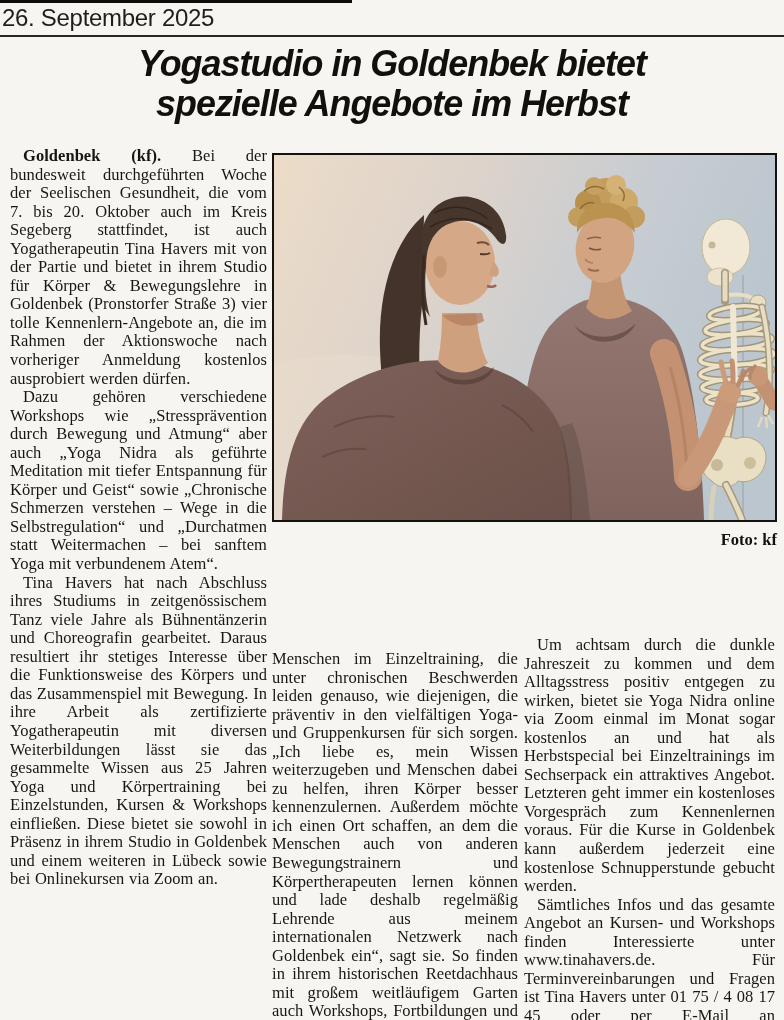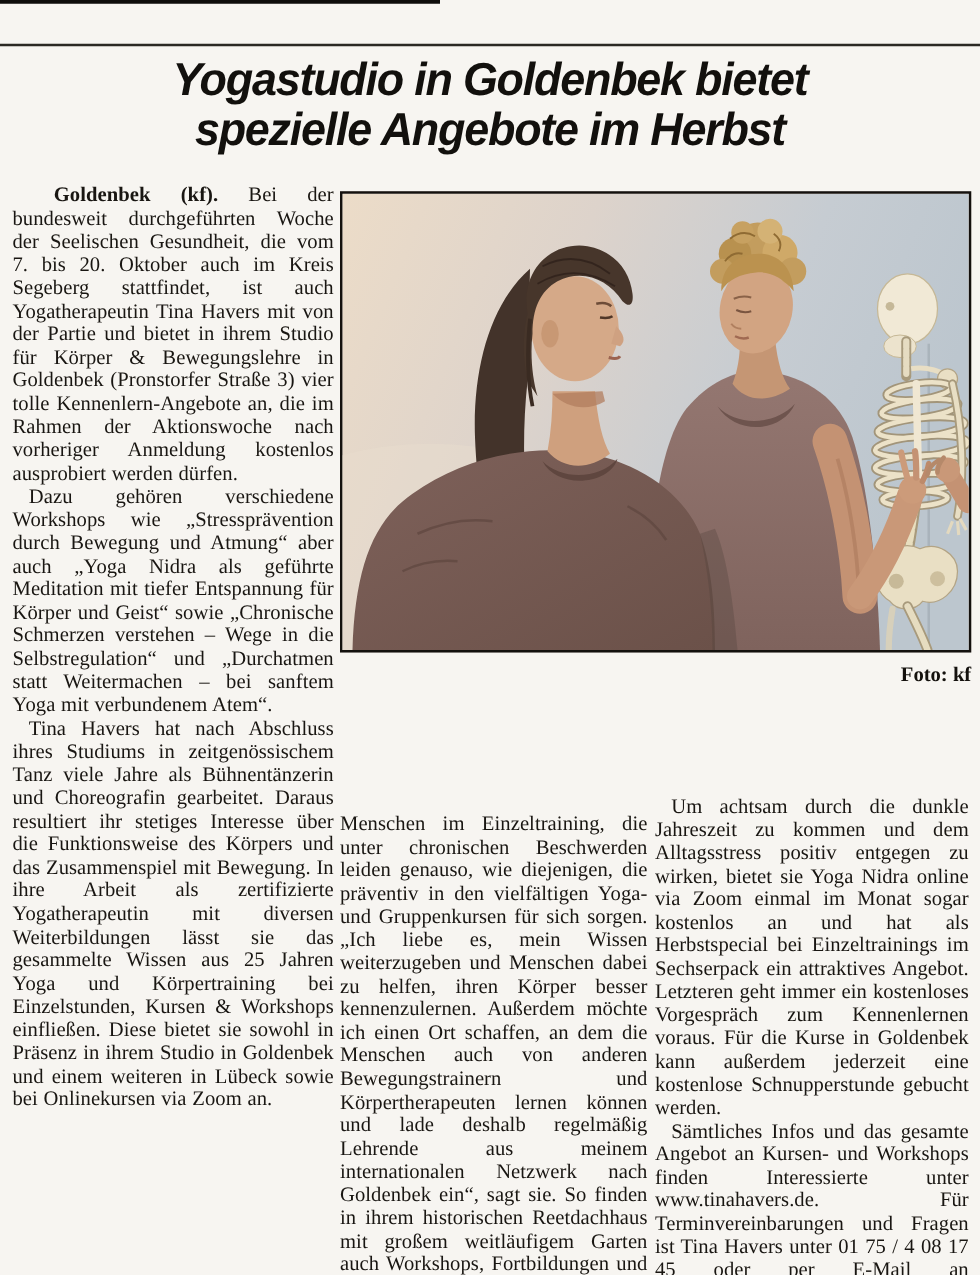--- a/index.html
+++ b/index.html
@@ -29,41 +29,42 @@
     position:absolute;
     font-size:16.5px; line-height:18.55px;
     text-align:justify; letter-spacing:0.05px; word-spacing:0.4px;
     color:#191612;
   }
   .bodycol p { margin:0; text-indent:13px; }
   .bodycol p.noindent { text-indent:0; }
   .col1 { left:10px;  top:147px; width:257px; }
   .col2 { left:272px; top:606px; width:246px;margin-top:44px; }
   .col3 { left:524px; top:636px; width:251px; }
-  .lead { font-weight:bold;margin-left:20px; }
+  .lead { font-weight:bold; }
   .photo {
     position:absolute; left:272px; top:153px;
     width:501px; height:365px;
     border:2px solid #14110e;
     background:#d8d2ca;
   }
   .photo svg { display:block; width:100%; height:100%; }
   .caption {
     position:absolute; left:272px; top:529px; width:505px;
     font-weight:bold; font-size:16.5px; line-height:21px;
     text-align:justify; color:#14110d;
   }
   .caption .credit { float:right; font-weight:bold;margin-left:24px; }
 </style>
 </head>
 <body>
 
 <div class="page">
 
   <div class="topbar"></div>
+  <div class="dateline">26. September 2025</div>
   <div class="rule"></div>
 
   <div class="headline">
     <div>Yogastudio in Goldenbek bietet</div>
     <div>spezielle Angebote im Herbst</div>
   </div>
 
   <div class="bodycol col1">
     <p><span class="lead">Goldenbek (kf).</span> <span>Bei der bundesweit durchgeführten Woche der Seelischen Gesundheit, die vom 7. bis 20. Oktober auch im Kreis Segeberg stattfindet, ist auch Yogatherapeutin Tina Havers mit von der Partie und bietet in ihrem Studio für Körper &amp; Bewegungslehre in Goldenbek (Pronstorfer Straße 3) vier tolle Kennenlern-Angebote an, die im Rahmen der Aktionswoche nach vorheriger Anmeldung kostenlos ausprobiert werden dürfen.</span></p>
     <p>Dazu gehören verschiedene Workshops wie „Stressprävention durch Bewegung und Atmung“ aber auch „Yoga Nidra als geführte Meditation mit tiefer Entspannung für Körper und Geist“ sowie „Chronische Schmerzen verstehen – Wege in die Selbstregulation“ und „Durchatmen statt Weitermachen – bei sanftem Yoga mit verbundenem Atem“.</p>

